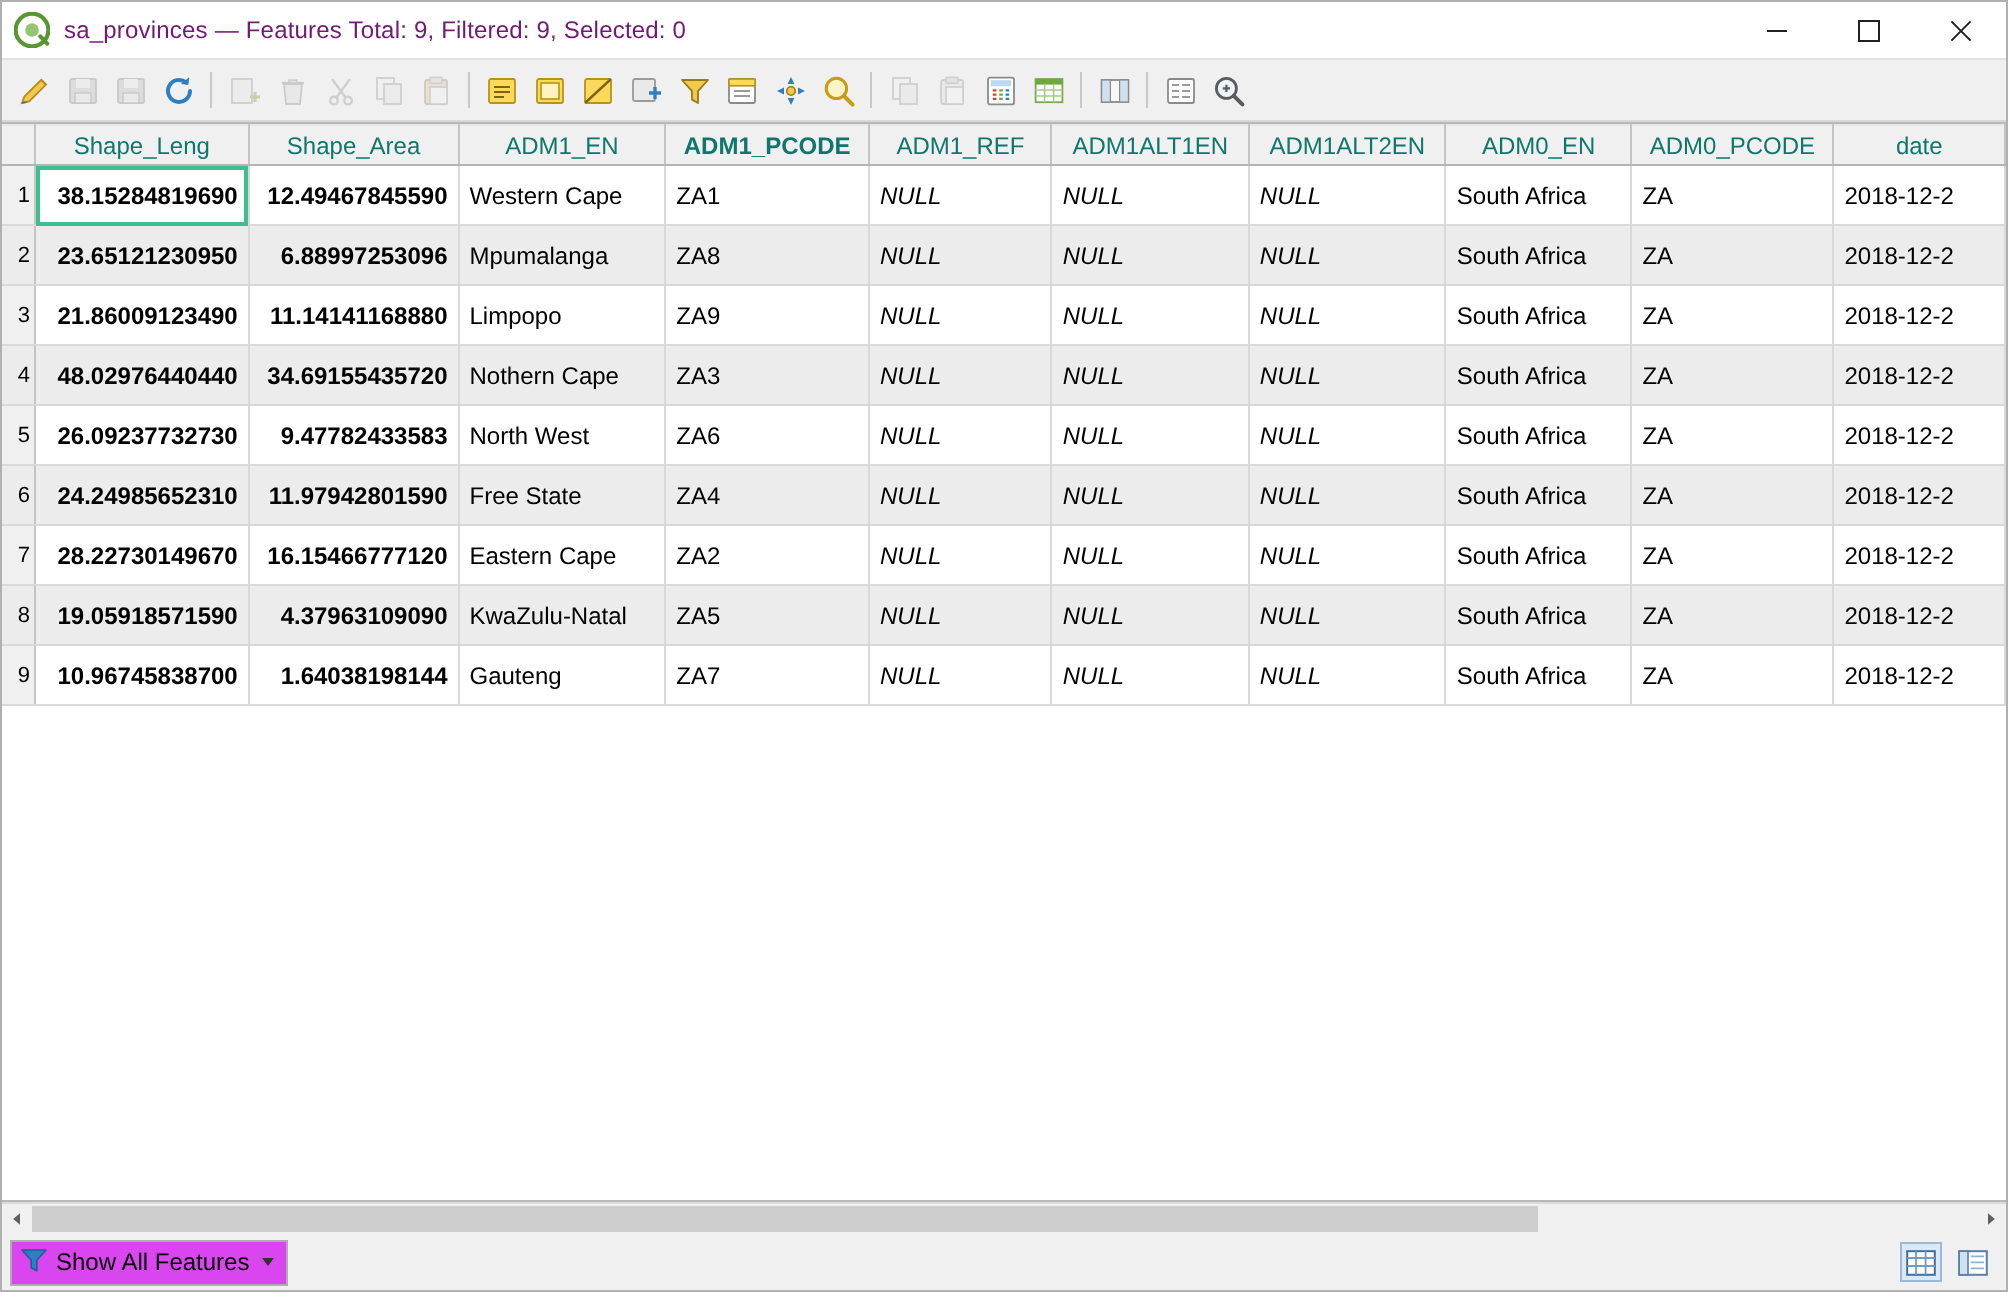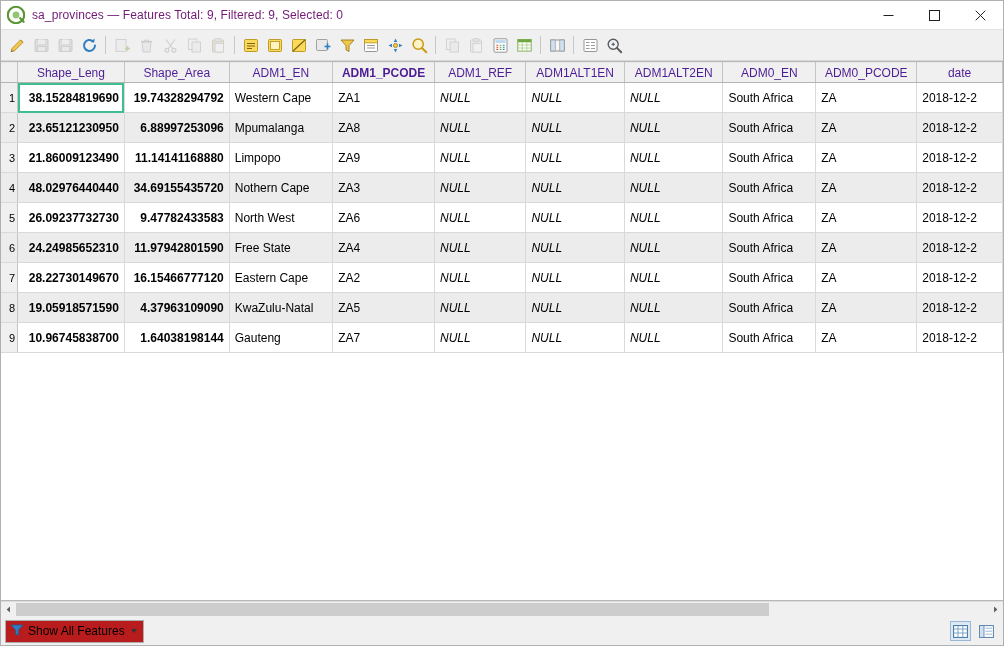--- a/index.html
+++ b/index.html
@@ -85,21 +85,21 @@
   .grid th{
     background:#f0f0f0;
     border-right:1px solid #c4c4c4;
     border-bottom:1px solid #b4b4b4;
     border-top:1px solid #e8e8e8;
     font-weight:normal;
     font-size:12px;
     height:19px;
     padding:0 4px;
     text-align:center;
-    color:#4c1d95;
+    color:#0f766e;
     white-space:nowrap;
     overflow:hidden;
   }
   .grid th.corner{
     width:14px;min-width:14px;padding:0;
     border-right:1px solid #c4c4c4;
   }
   .grid td{
     height:29px;
     border-right:1px solid #d9d9d9;
@@ -161,21 +161,21 @@
     height:28px;min-height:28px;
     background:#f0f0f0;
     display:flex;align-items:center;
     padding:0 4px;
     position:relative;
   }
   .showall{
     display:flex;align-items:center;
     height:21px;
     border:1px solid #adadad;
-    background:#b91c1c;
+    background:#d946ef;
     padding:0 6px 0 4px;
     font-size:12px;
     gap:4px;
   }
   .showall .caret{
     width:0;height:0;
     border-left:3.5px solid transparent;
     border-right:3.5px solid transparent;
     border-top:4px solid #333;
     margin-left:2px;
@@ -438,21 +438,21 @@
             <th style="width: 100px;">ADM1ALT2EN</th>
             <th style="width: 100px;">ADM0_EN</th>
             <th style="width: 100px;">ADM0_PCODE</th>
             <th style="width: 96px;">date</th>
           </tr>
       </thead>
       <tbody id="table-body">
           <tr>
             <td class="rowhdr">1</td>
             <td class="num sel-cell" style="width: 102px;">38.15284819690</td>
-            <td class="num" style="width: 98px;">19.74328294792</td>
+            <td class="num" style="width: 98px;">12.49467845590</td>
             <td class="txt" style="width: 107px;">Western Cape</td>
             <td class="txt" style="width: 101px;">ZA1</td>
             <td class="nullcell" style="width: 100px;">NULL</td>
             <td class="nullcell" style="width: 100px;">NULL</td>
             <td class="nullcell" style="width: 100px;">NULL</td>
             <td class="txt" style="width: 100px;">South Africa</td>
             <td class="txt" style="width: 100px;">ZA</td>
             <td class="txt" style="width: 96px;">2018-12-2</td>
           </tr>
           <tr class="alt">

